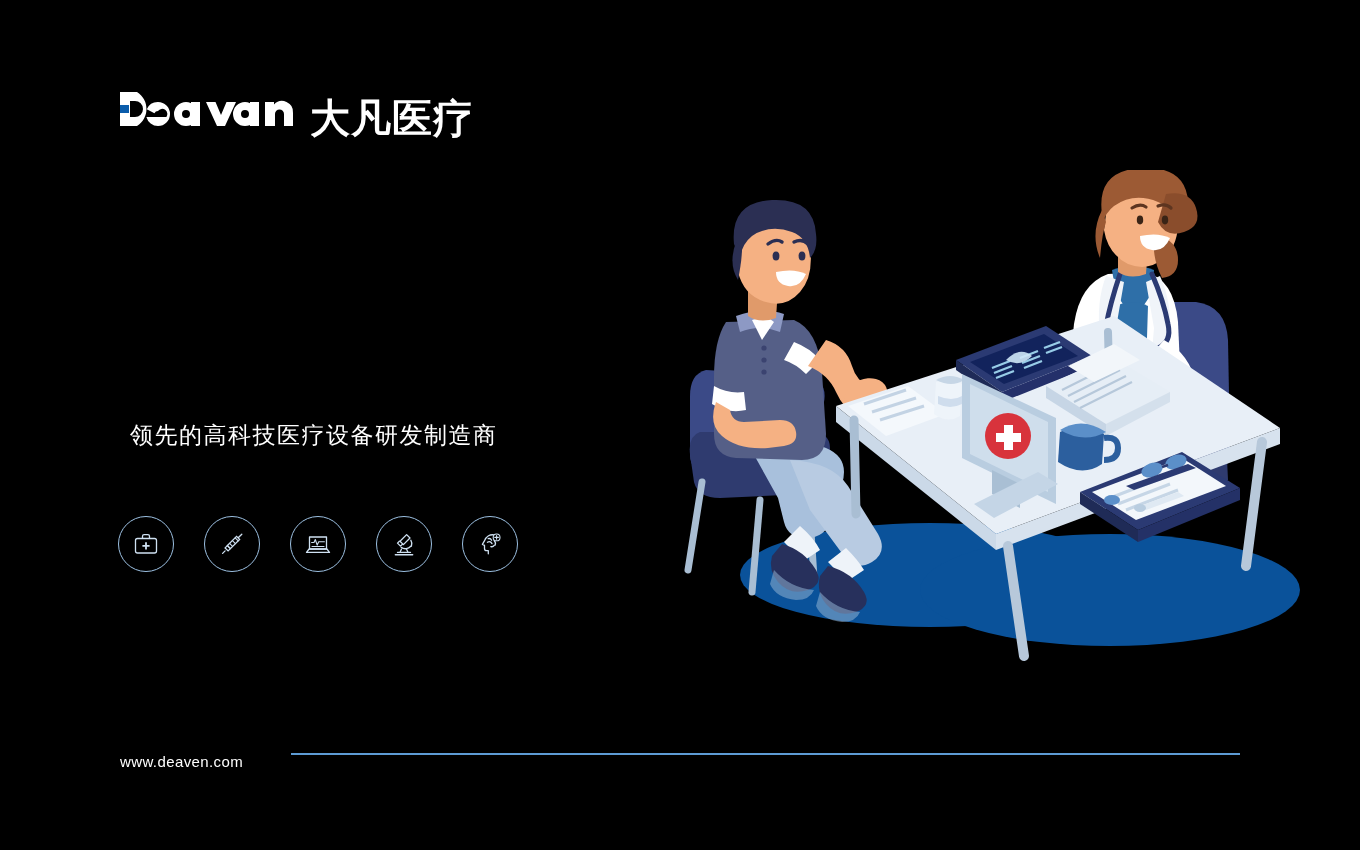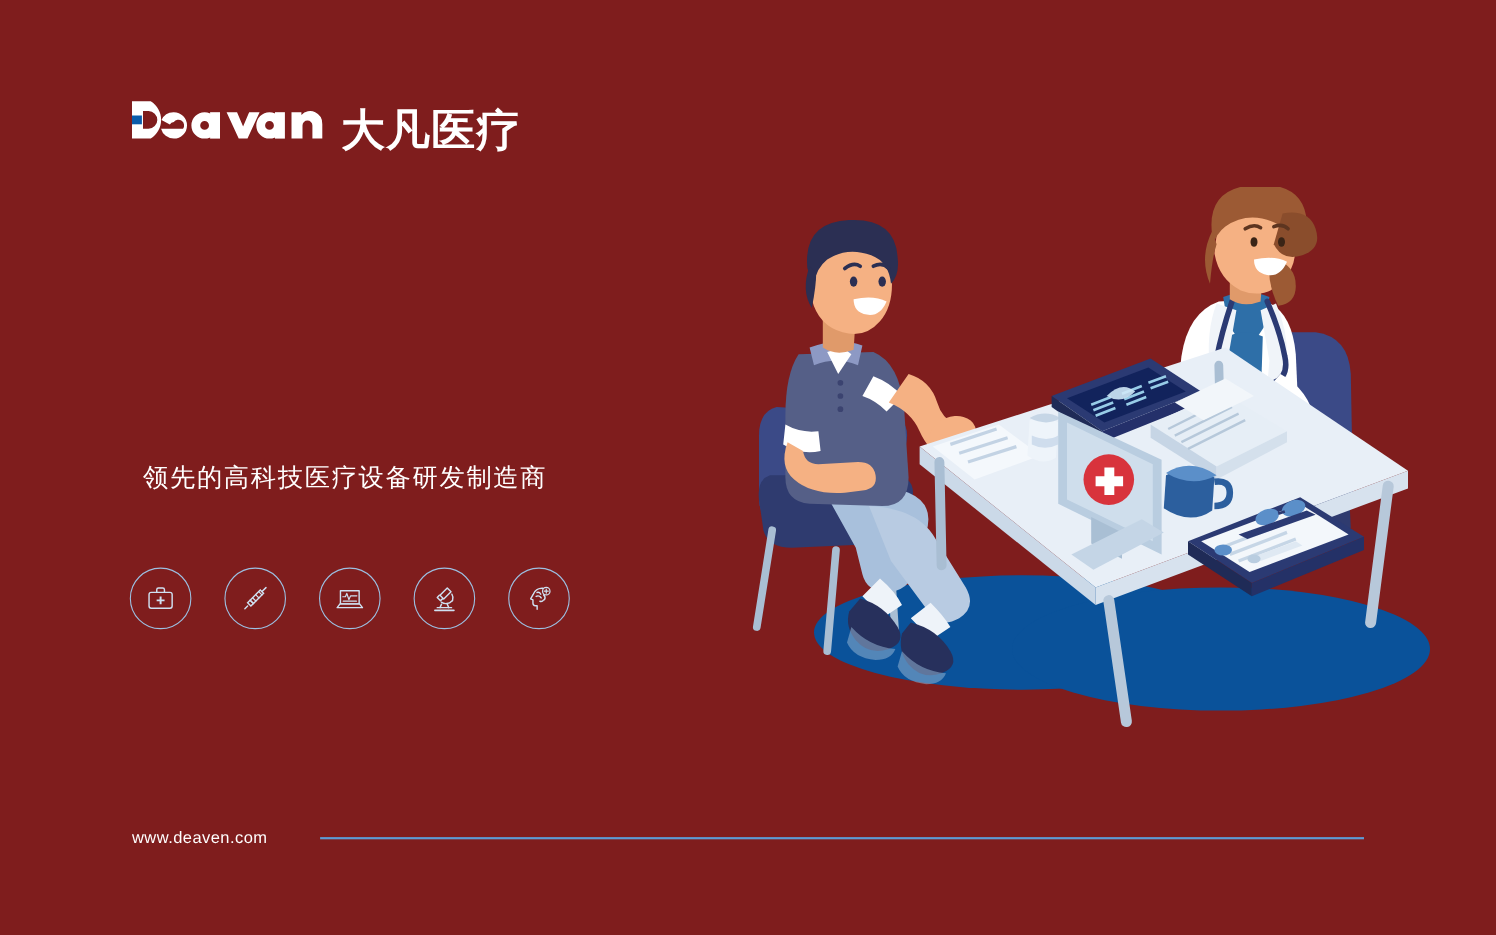--- a/index.html
+++ b/index.html
@@ -8,21 +8,21 @@
     padding: 0;
     background: #0a5cab;
   }
   body {
     font-family: "Liberation Sans", "DejaVu Sans", sans-serif;
   }
   #slide {
     position: relative;
     width: 1360px;
     height: 850px;
-    background: #7f1d1d;
+    background: #000000;
     overflow: hidden;
   }
 
   
   #logo {
     position: absolute;
     left: 118px;
     top: 88px;
     display: flex;
     align-items: baseline;
@@ -94,21 +94,21 @@
     display: block;
   }
 
   
   #footer {
     position: absolute;
     left: 120px;
     top: 753px;
     width: 1120px;
     display: flex;
-    align-items: center;
+    align-items: flex-start;
     gap: 48px;
   }
   #footer .url {
     font-size: 15px;
     color: #ffffff;
     letter-spacing: 0.4px;
     white-space: nowrap;
   }
   #footer .rule {
     flex: 1;

